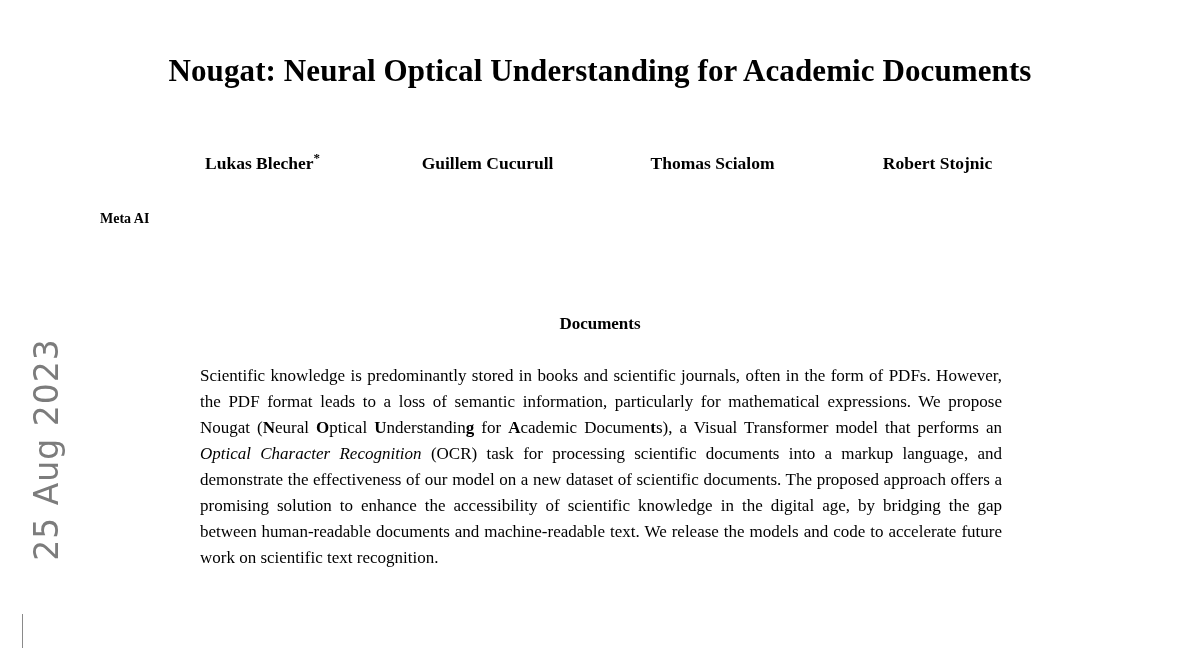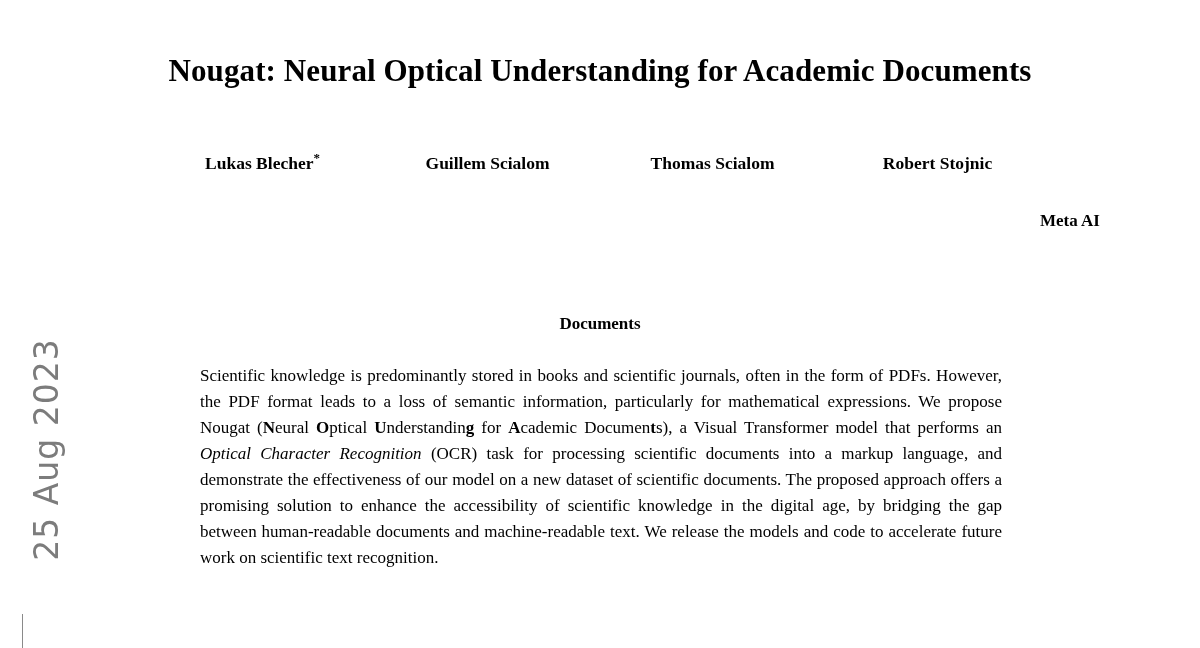--- a/index.html
+++ b/index.html
@@ -88,22 +88,22 @@
     font-size: 13px;
     vertical-align: super;
     font-weight: bold;
   }
 
   .affiliation {
     position: absolute;
     left: 100px;
     top: 211px;
     width: 1000px;
-    text-align: right;
-    font-size: 17px;
+    text-align: left;
+    font-size: 14px;
     font-weight: bold;
   }
 
   .abstract-heading {
     position: absolute;
     left: 100px;
     top: 314px;
     width: 1000px;
     text-align: center;
     font-size: 17px;
@@ -134,21 +134,21 @@
 
 <div class="page">
 
   <div class="title">Nougat: Neural Optical Understanding for Academic Documents</div>
 
   <div class="authors">
     <div class="author">
       <span>Lukas Blecher</span><span class="aff-mark">*</span>
     </div>
     <div class="author">
-      <span>Guillem Scialom</span><span class="aff-mark"></span>
+      <span>Guillem Cucurull</span><span class="aff-mark"></span>
     </div>
     <div class="author">
       <span>Thomas Scialom</span><span class="aff-mark"></span>
     </div>
     <div class="author">
       <span>Robert Stojnic</span><span class="aff-mark"></span>
     </div>
   </div>
 
   <div class="affiliation">Meta AI</div>

